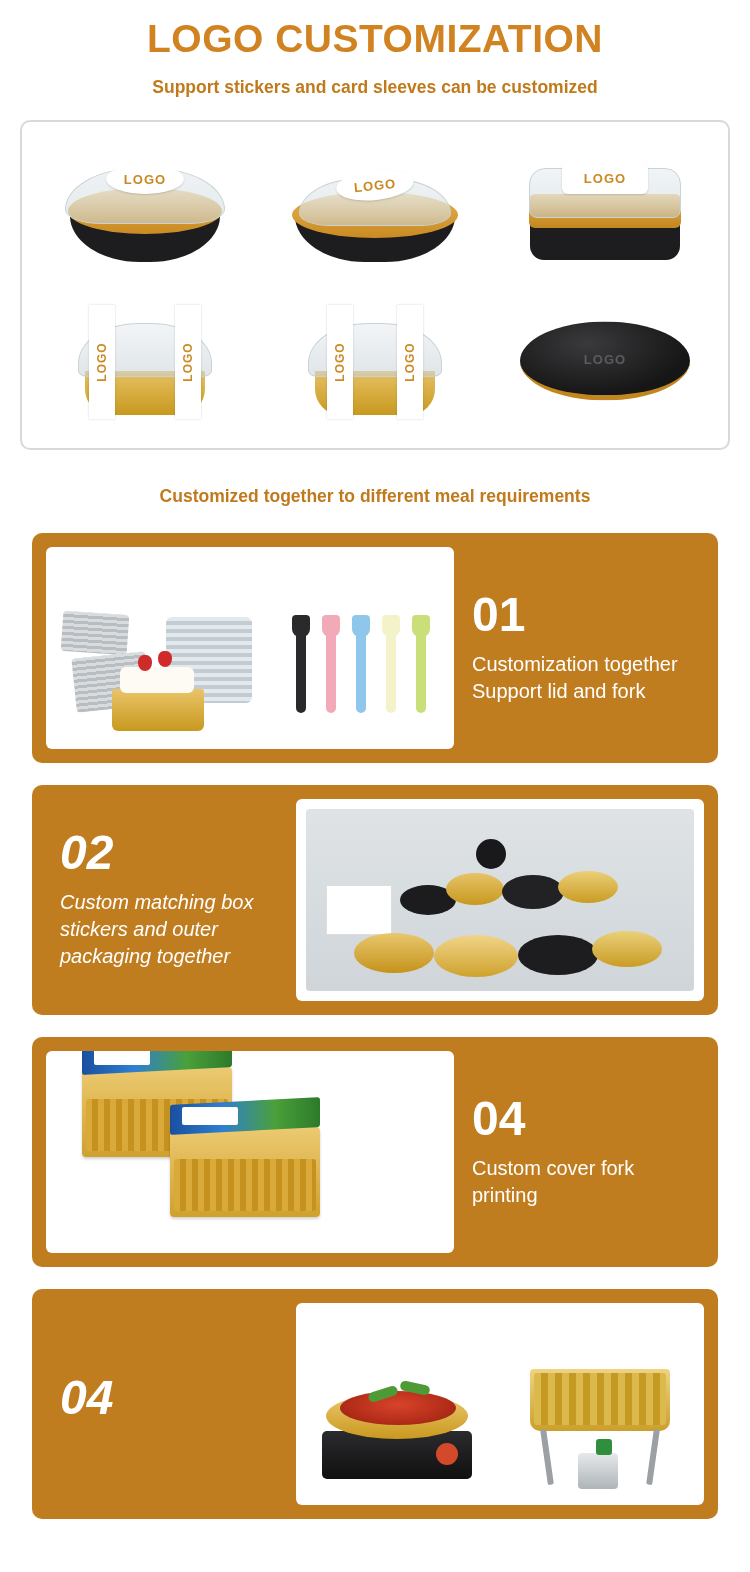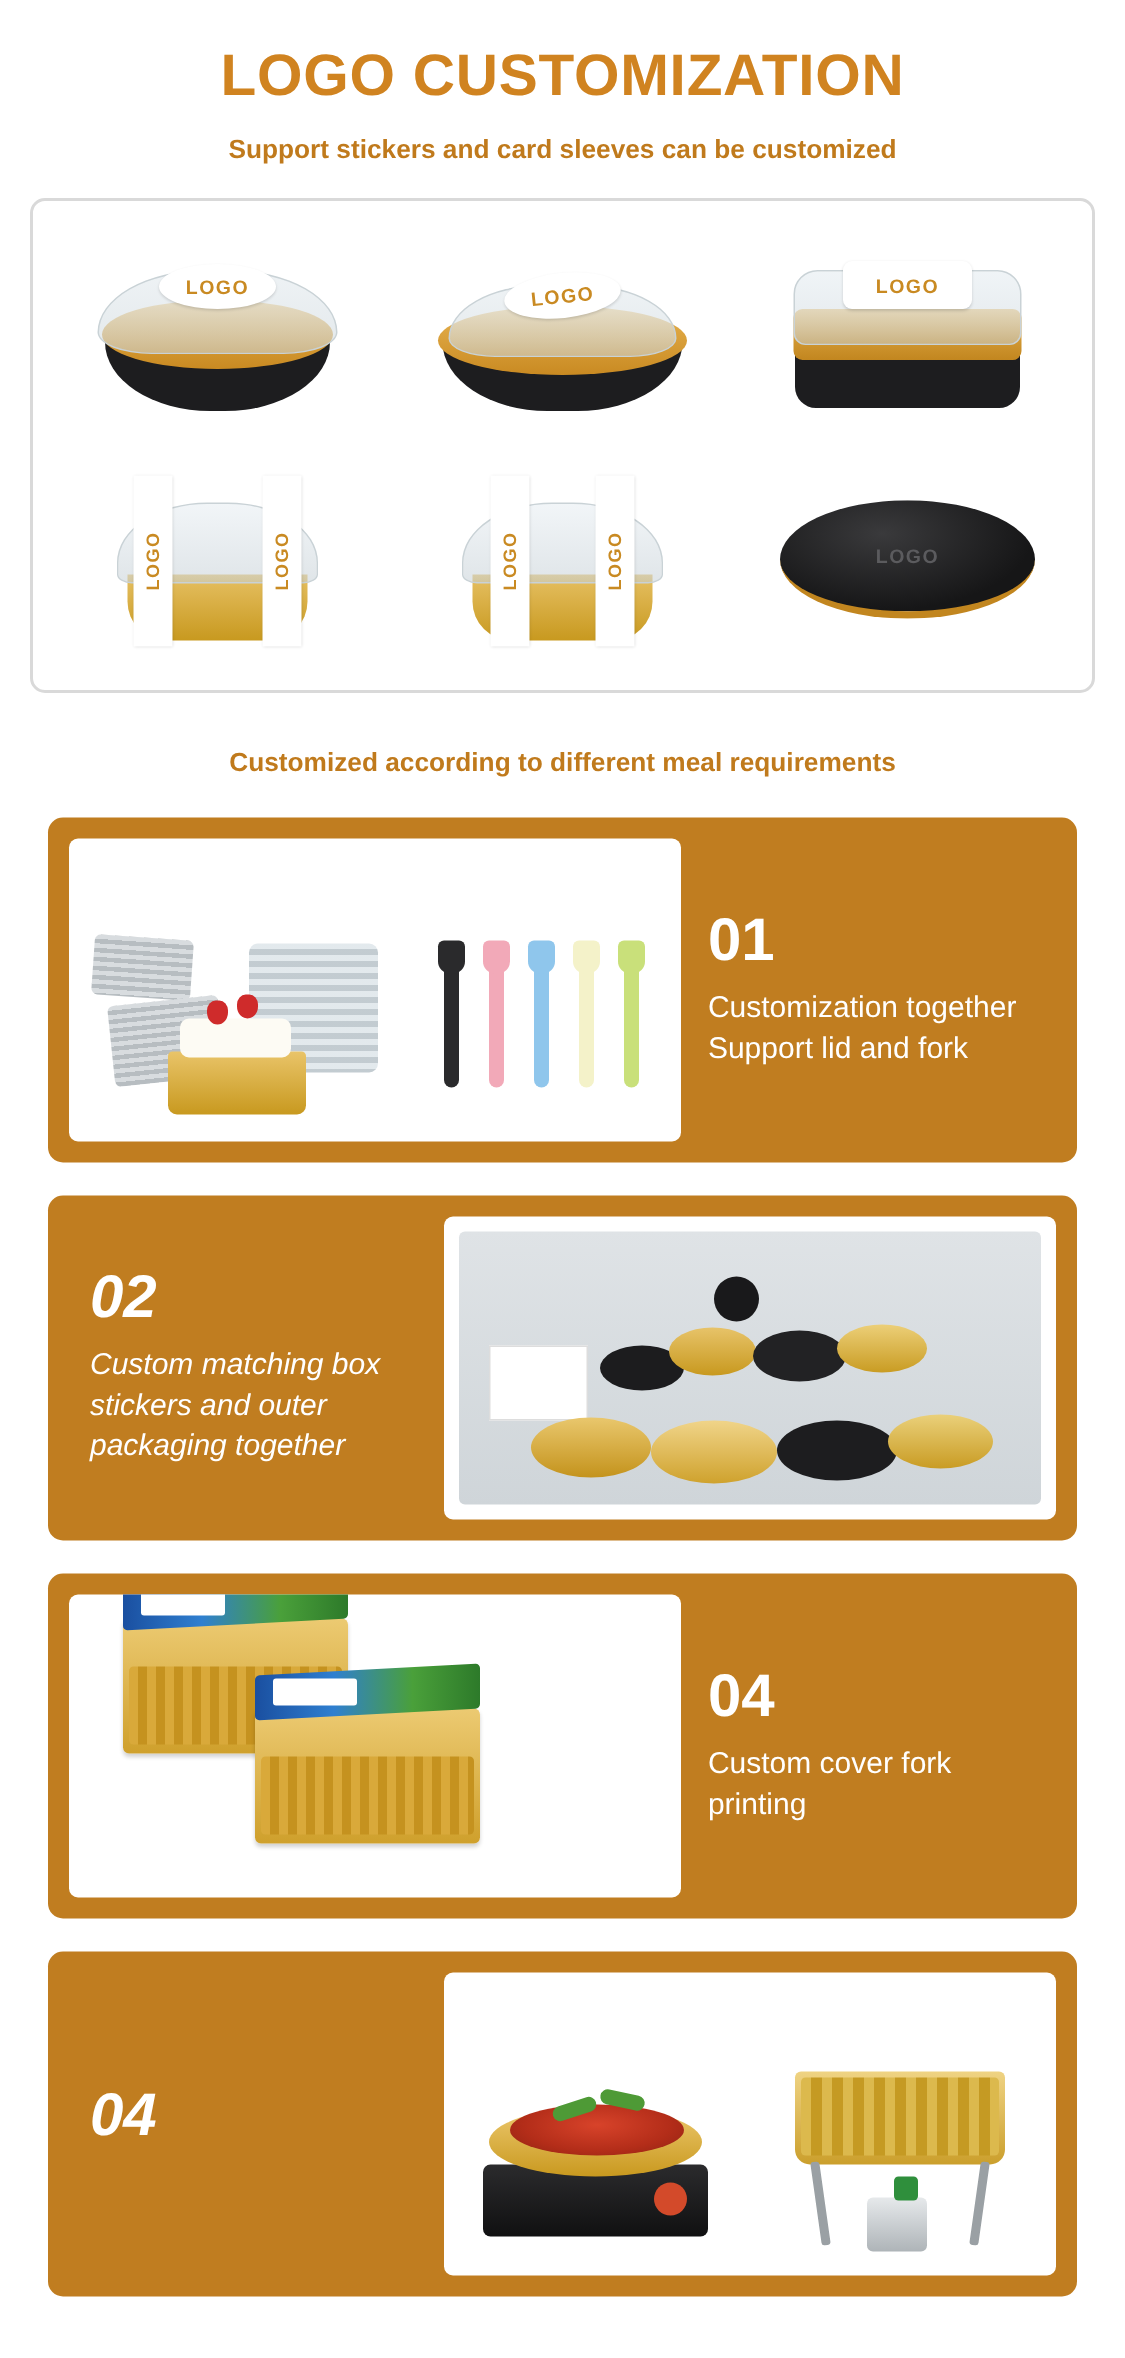--- a/index.html
+++ b/index.html
@@ -21,21 +21,21 @@
     background: #fff;
   }
 
   
   .main-title {
     text-align: center;
     font-size: 39px;
     font-weight: bold;
     color: #d08320;
     letter-spacing: 0.5px;
-    padding-top: 30px;
+    padding-top: 18px;
     line-height: 1.1;
   }
   .sub-title {
     text-align: center;
     font-size: 17.5px;
     font-weight: bold;
     color: #c07a1c;
     margin-top: 16px;
   }
 
@@ -266,21 +266,21 @@
     position: relative;
     overflow: hidden;
     flex: none;
   }
   .card-text {
     flex: 1;
     padding: 0 10px 0 18px;
     color: #fff;
   }
   .card-num {
-    font-size: 40px;
+    font-size: 48px;
     font-weight: bold;
     line-height: 1;
     margin-bottom: 12px;
   }
   .card-desc {
     font-size: 20px;
     line-height: 1.35;
   }
   .card.reverse .card-text { padding: 0 12px 0 14px; font-style: italic; }
 
@@ -537,21 +537,21 @@
         <div class="prod">
           <div class="lid-disc">
             <span>LOGO</span>
           </div>
         </div>
       </div>
 
     </div>
   </div>
 
-  <div class="mid-caption">Customized according to different meal requirements</div>
+  <div class="mid-caption">Customized together to different meal requirements</div>
 
   <div class="card" style="margin-top:26px;">
     <div class="card-photo">
       <div class="tray-stack s2"></div>
       <div class="tray-stack"></div>
       <div class="lid-stack"></div>
       <div class="gold-tray"></div>
       <div class="cake-white"></div>
       <div class="berry" style="left:92px;bottom:78px;"></div>
       <div class="berry" style="left:112px;bottom:82px;"></div>

